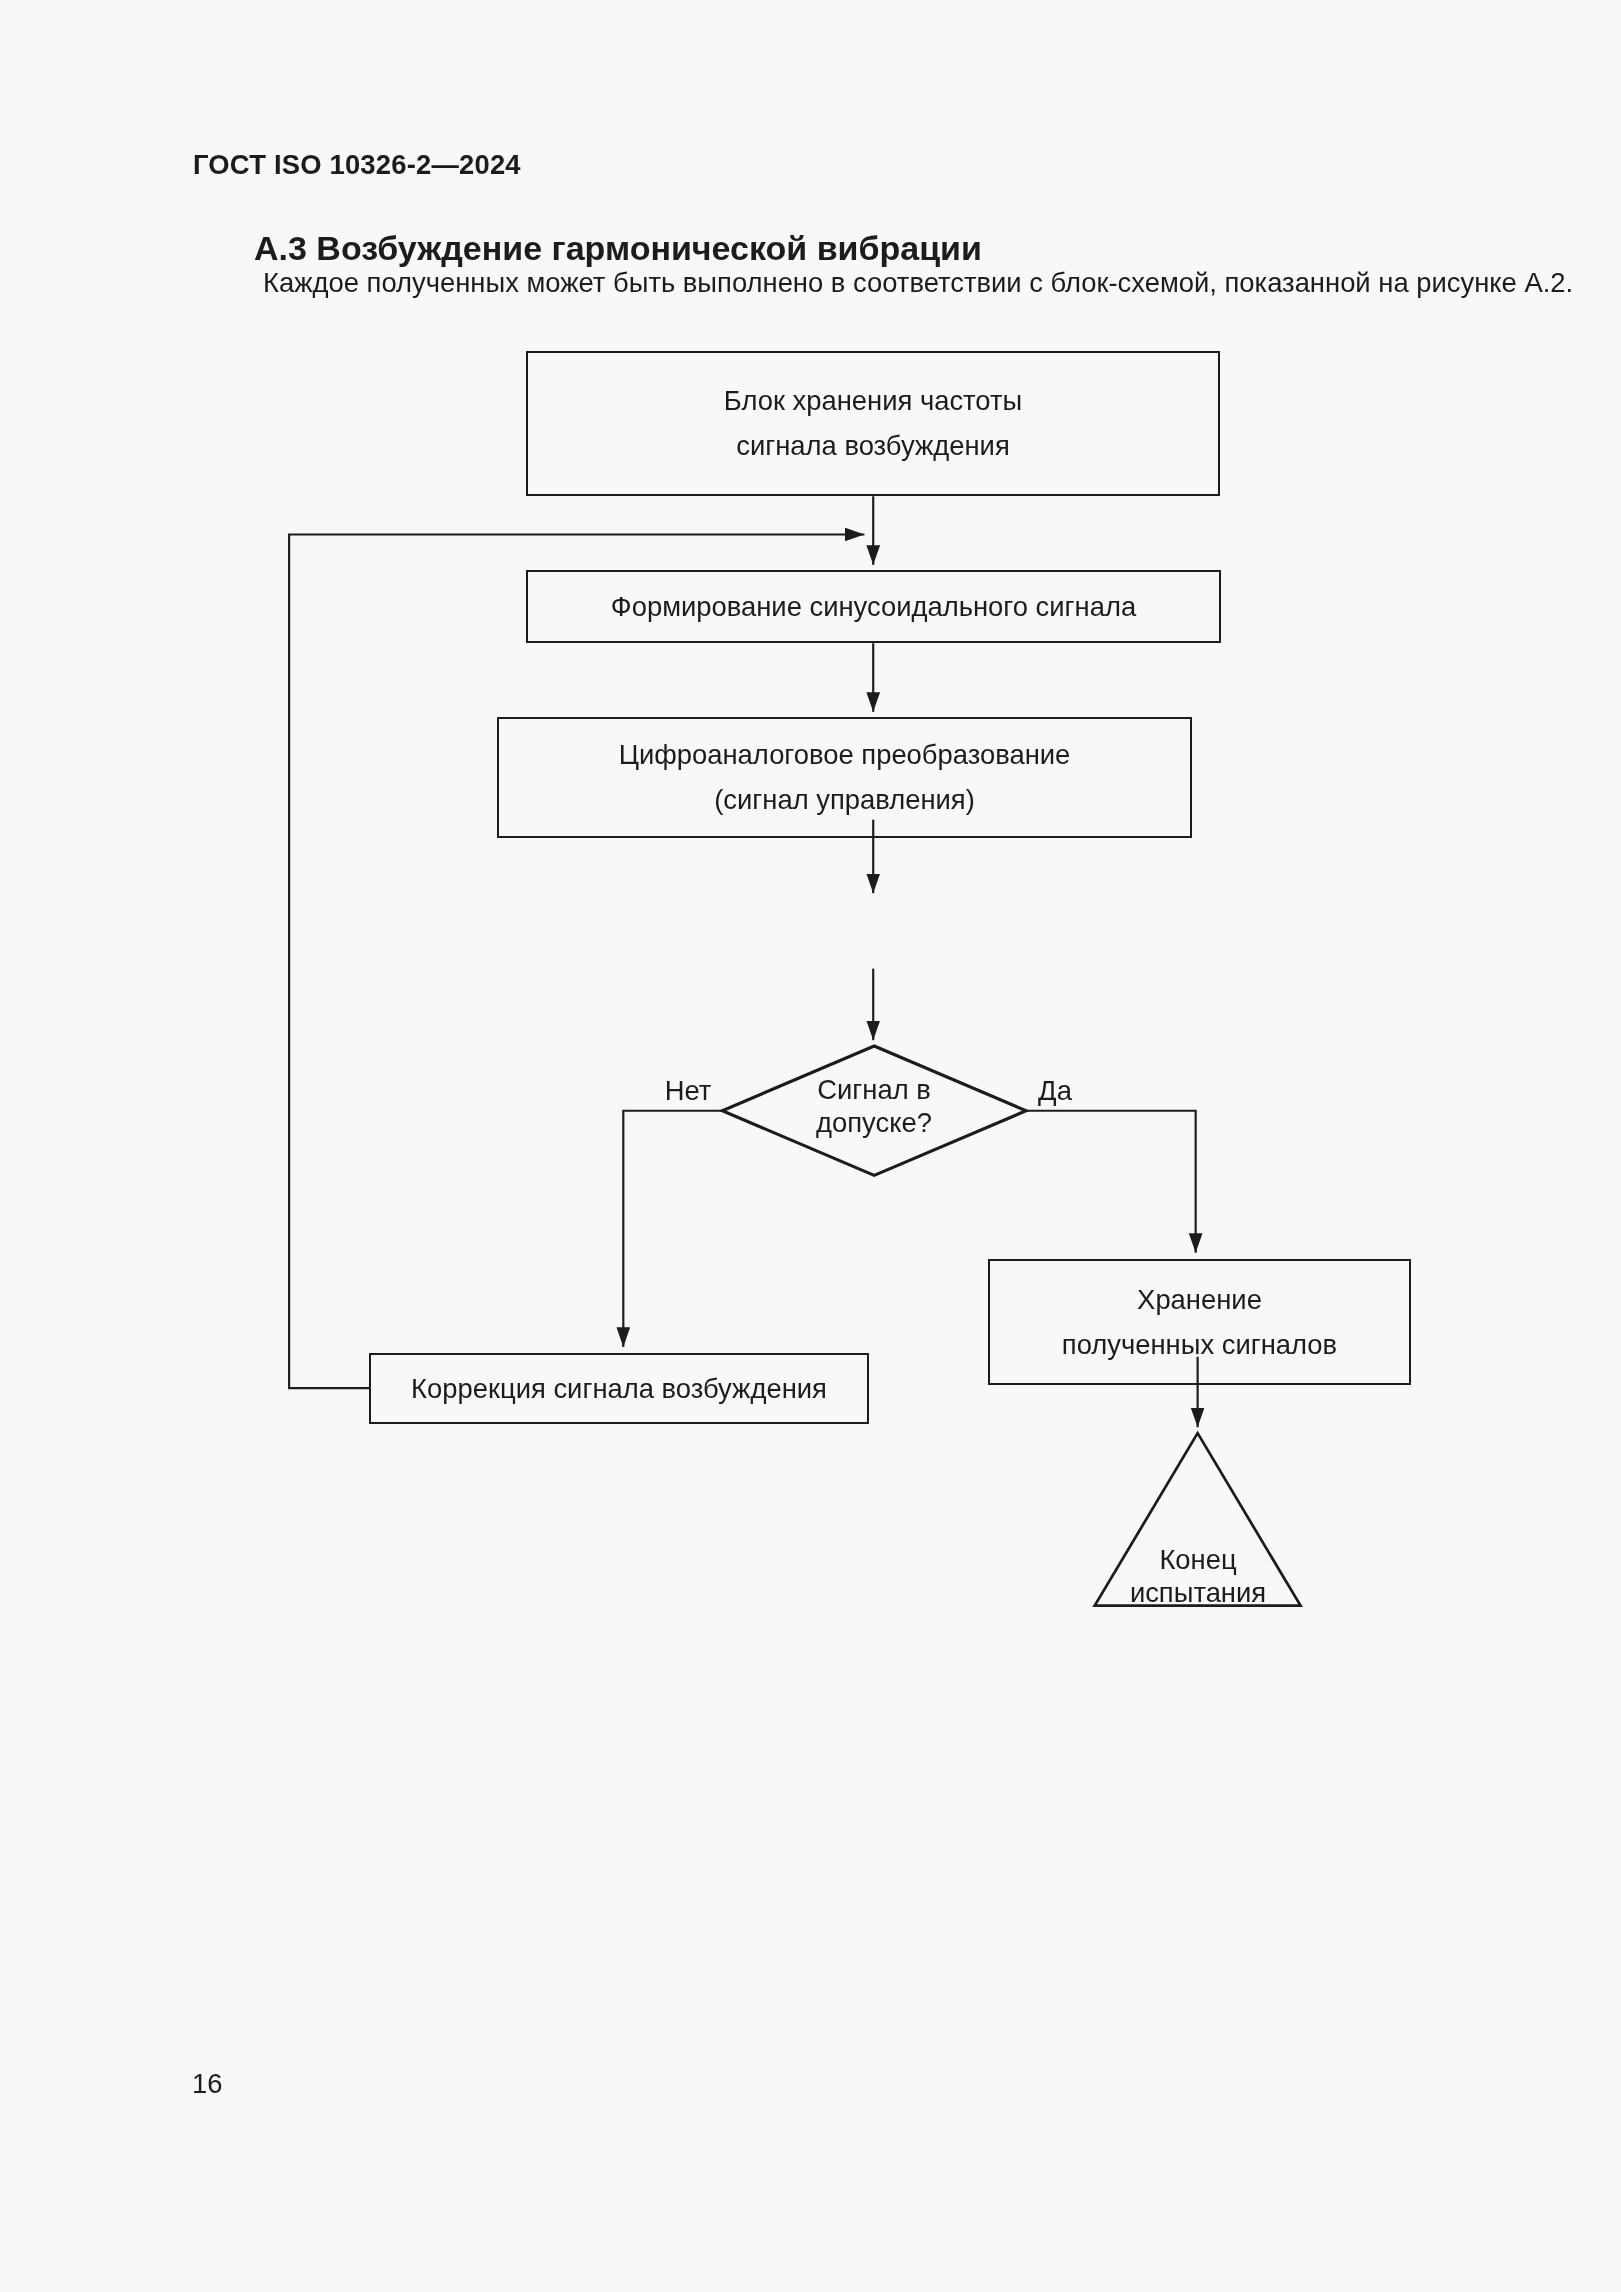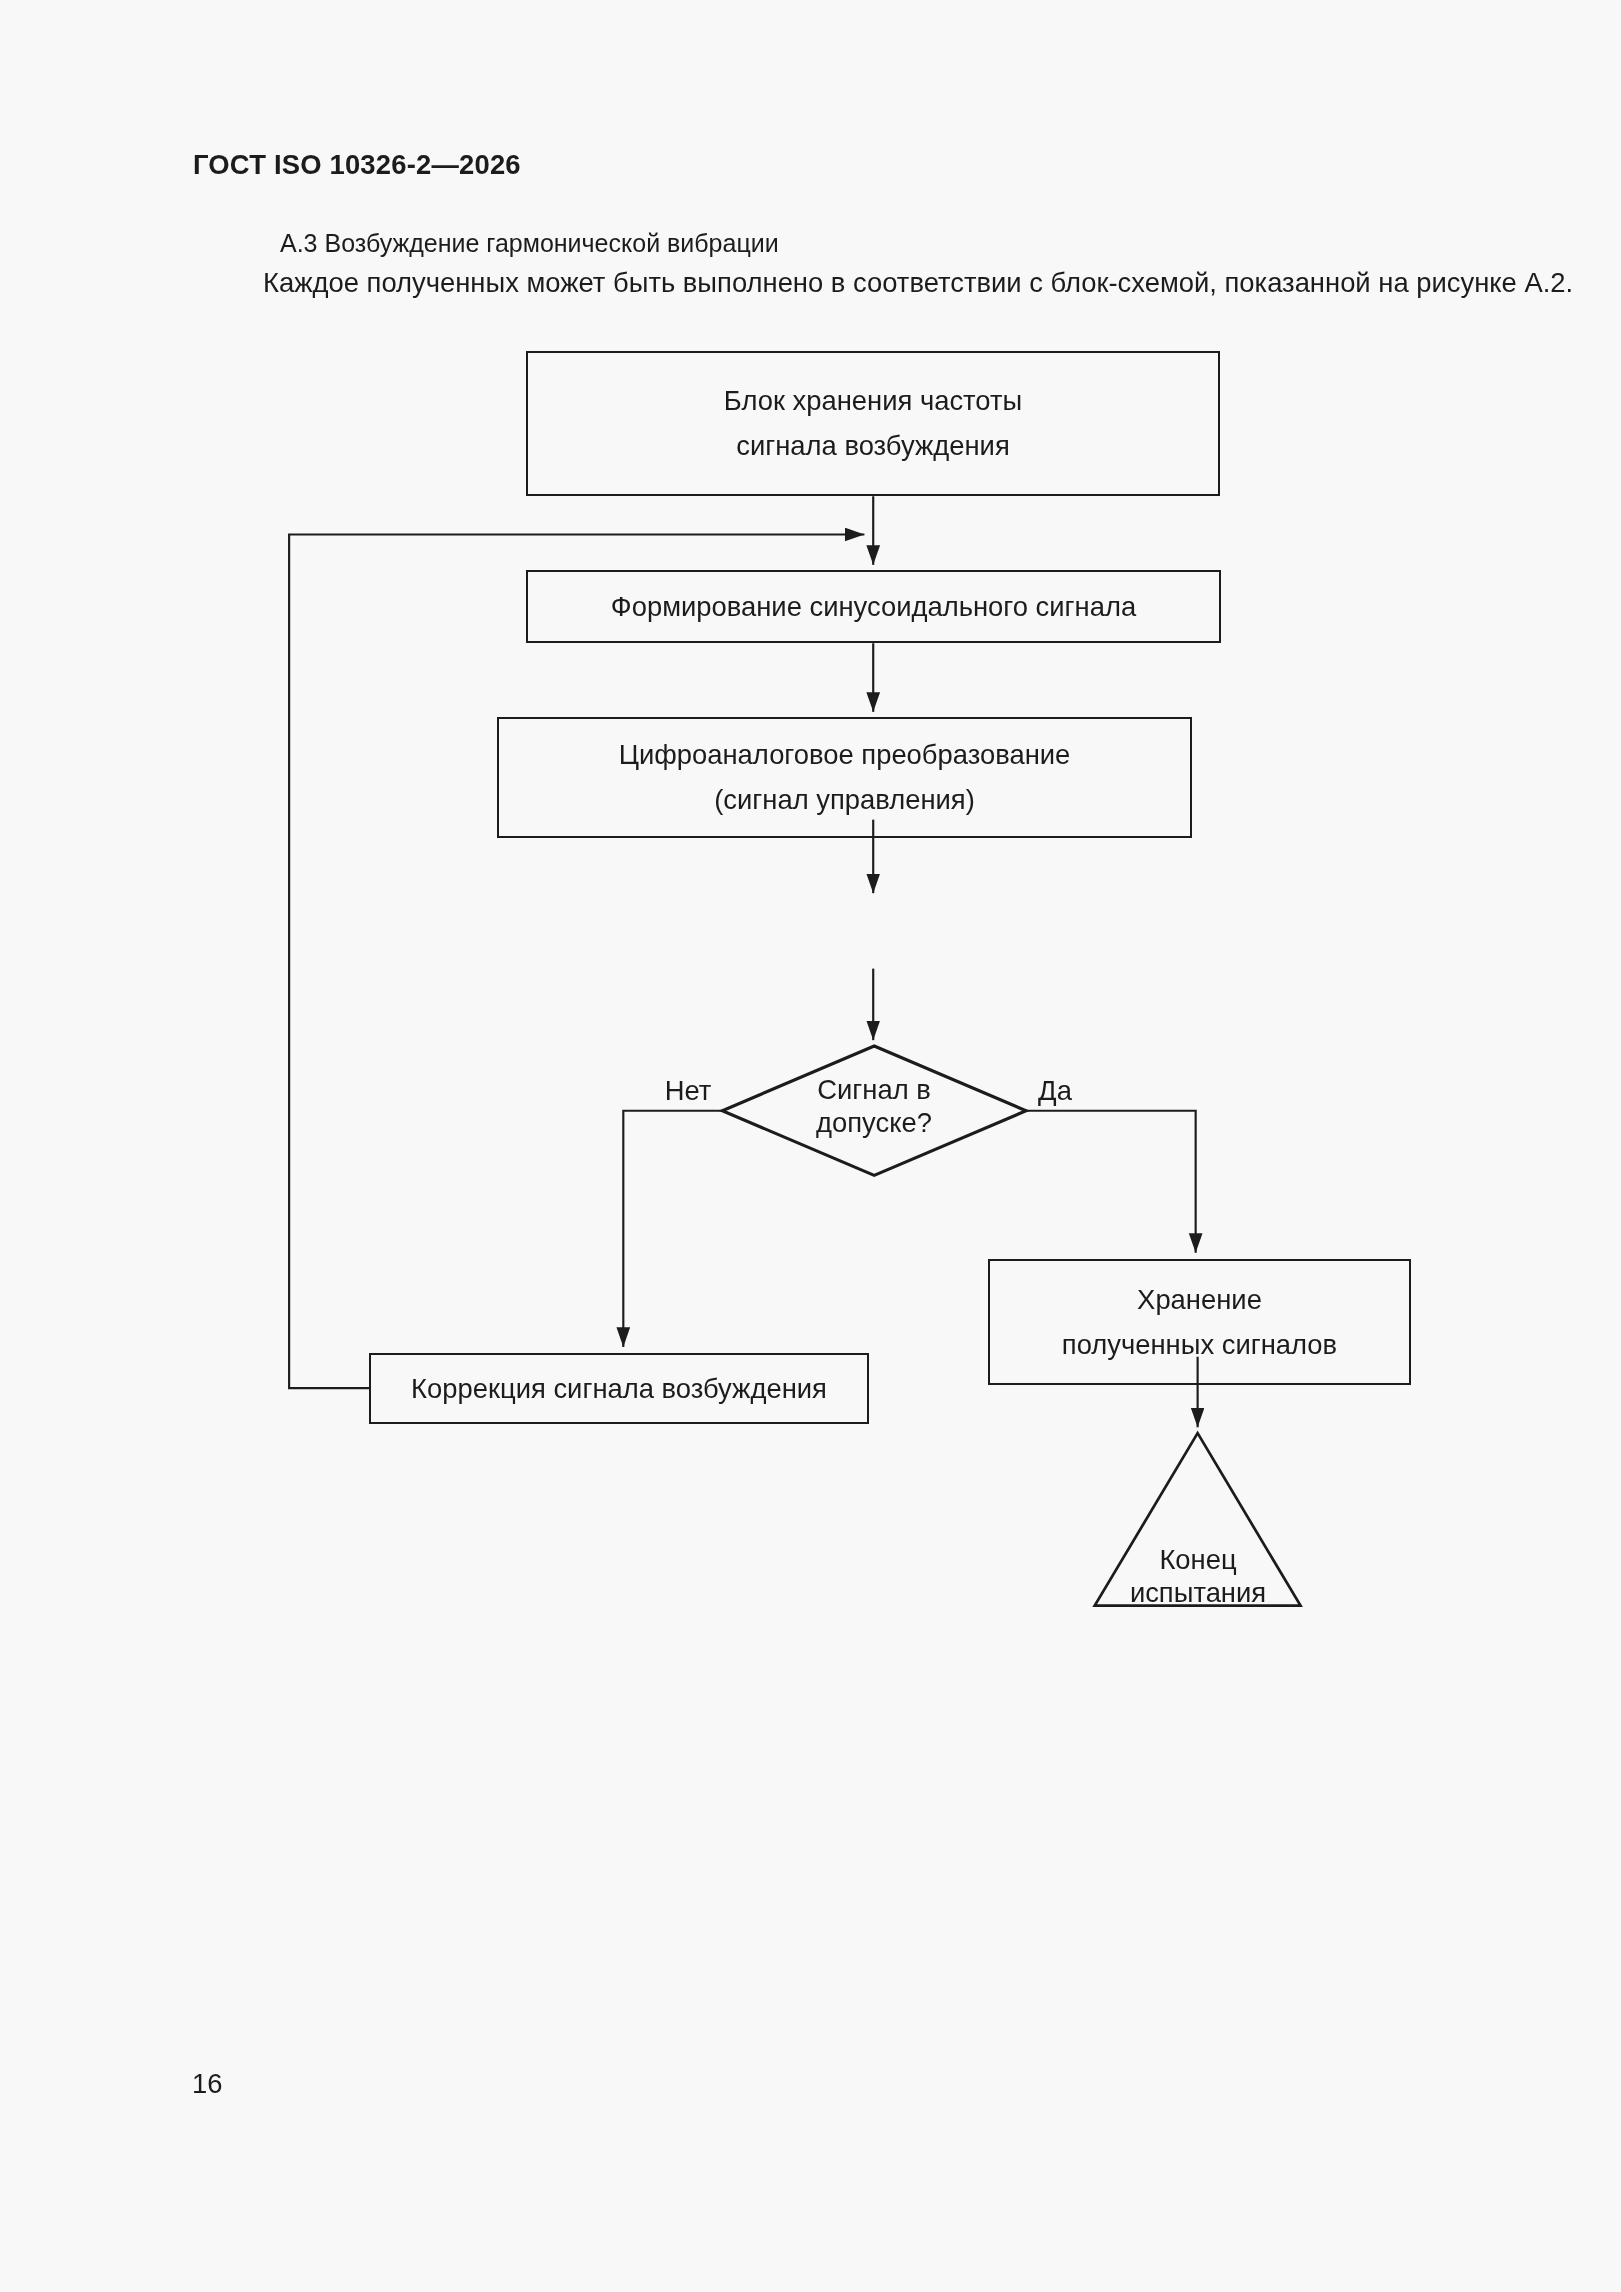--- a/index.html
+++ b/index.html
@@ -12,22 +12,22 @@
     font-family:"Liberation Sans", sans-serif;
     overflow:hidden;
   }
   .abs{position:absolute;}
   .doc-header{
     left:193px;top:149px;
     font-size:27.4px;font-weight:bold;letter-spacing:0.2px;
     white-space:nowrap;
   }
   .section-heading{
-    left:280px;top:229px;
-    font-size:25px;font-weight:normal;
+    left:254px;top:229px;
+    font-size:34px;font-weight:bold;
     white-space:nowrap;
   }
   .body-text{
     left:263px;top:267px;
     font-size:27.4px;font-weight:normal;
     white-space:nowrap;
   }
   .flow-svg{left:0;top:0;}
   .node{
     position:absolute;
@@ -61,21 +61,21 @@
   .page-number{
     left:192px;top:2068px;
     font-size:27.4px;
   }
 </style>
 </head>
 <body>
 
 <div class="page">
 
-  <div class="abs doc-header">ГОСТ ISO 10326-2—2026</div>
+  <div class="abs doc-header">ГОСТ ISO 10326-2—2024</div>
   <div class="abs section-heading">А.3 Возбуждение гармонической вибрации</div>
   <div class="abs body-text">Каждое полученных может быть выполнено в соответствии с блок-схемой, показанной на рисунке А.2.</div>
 
   <svg class="abs flow-svg" width="1621" height="2293" viewBox="0 0 1654 2339">
     <defs>
       <marker id="arrow" markerUnits="userSpaceOnUse" markerWidth="22" markerHeight="16" refX="20" refY="7" orient="auto">
         <path d="M0,0 L20,7 L0,14 Z" fill="#1c1c1c"></path>
       </marker>
     </defs>
 

